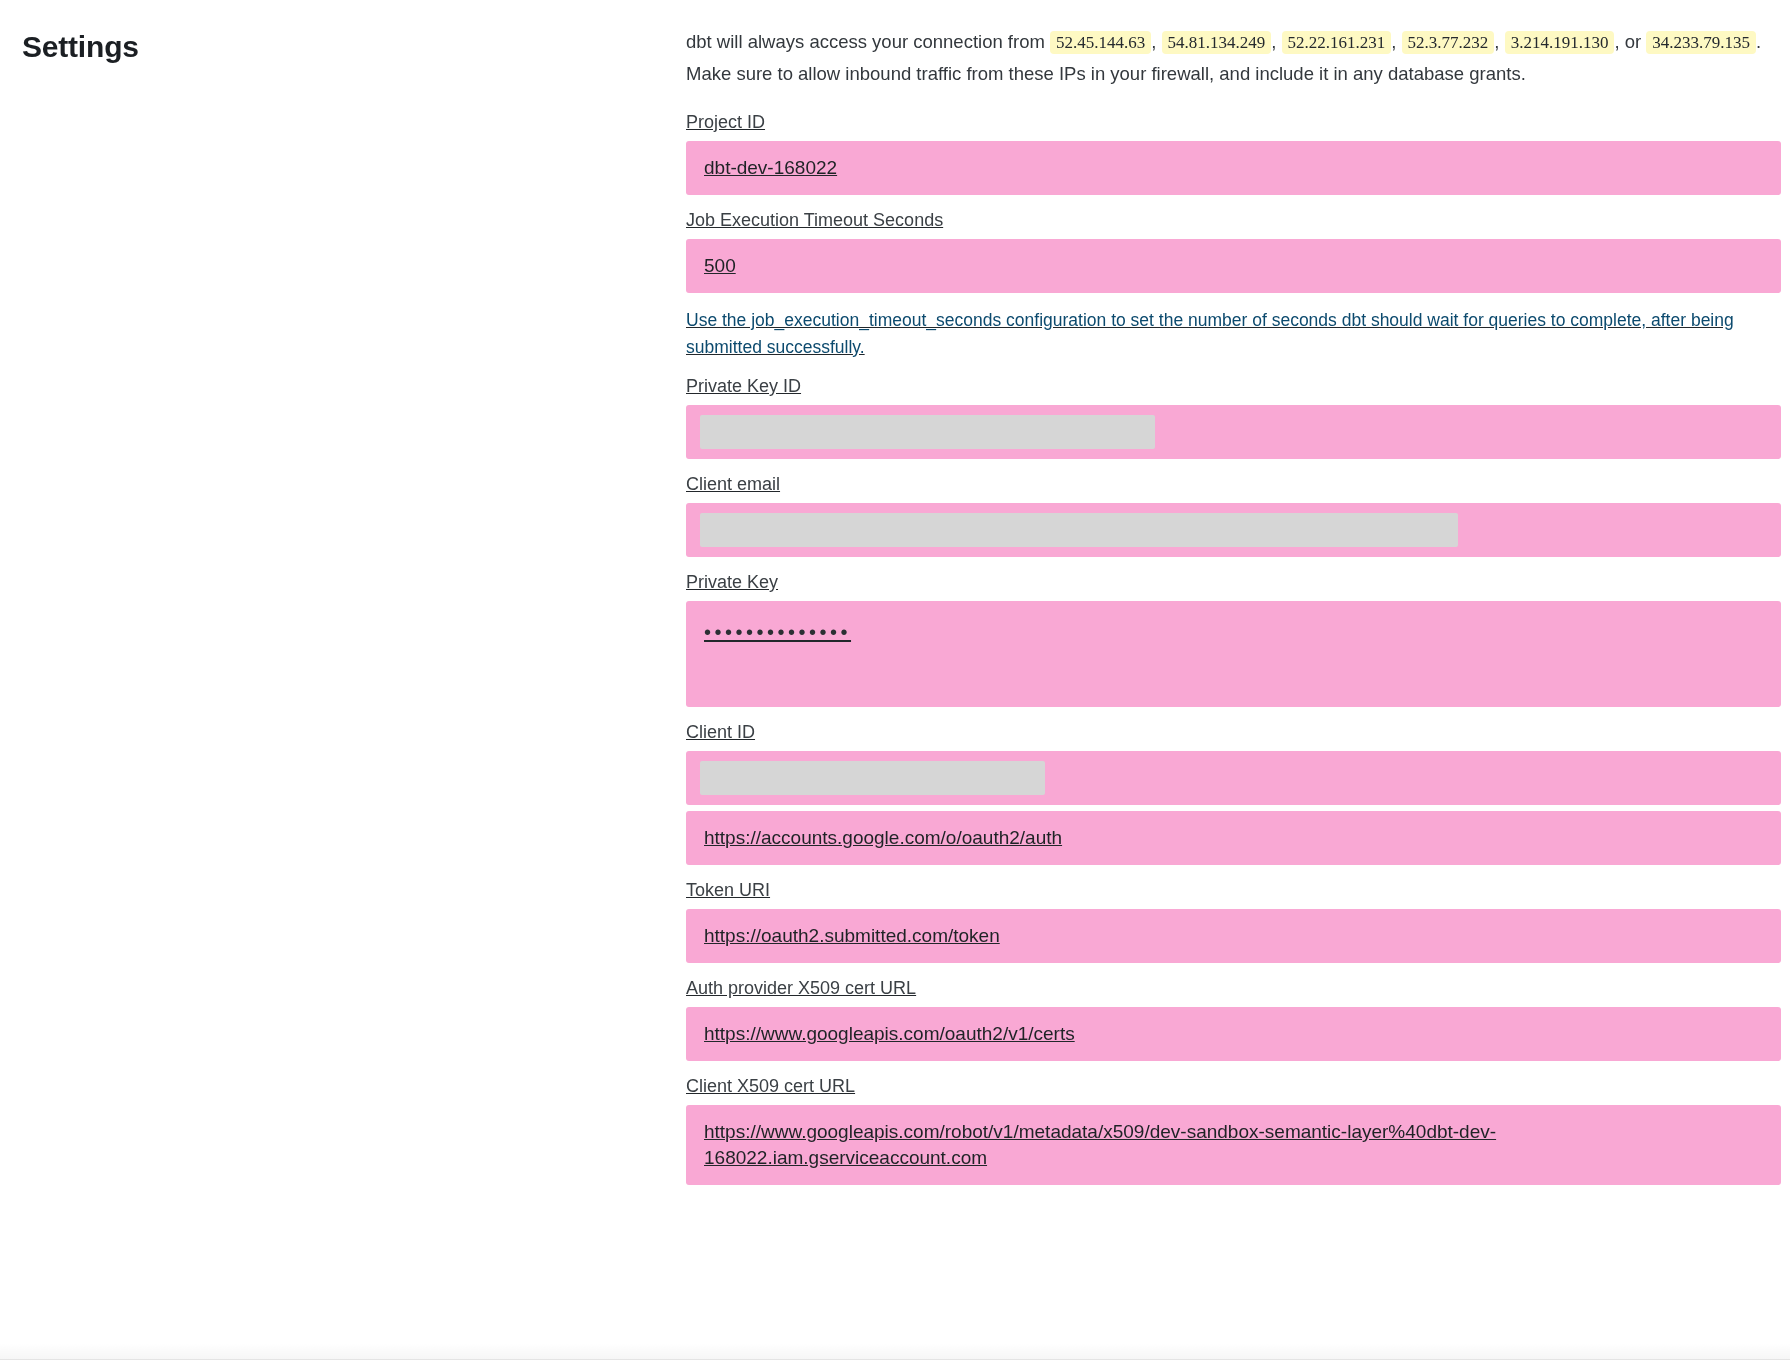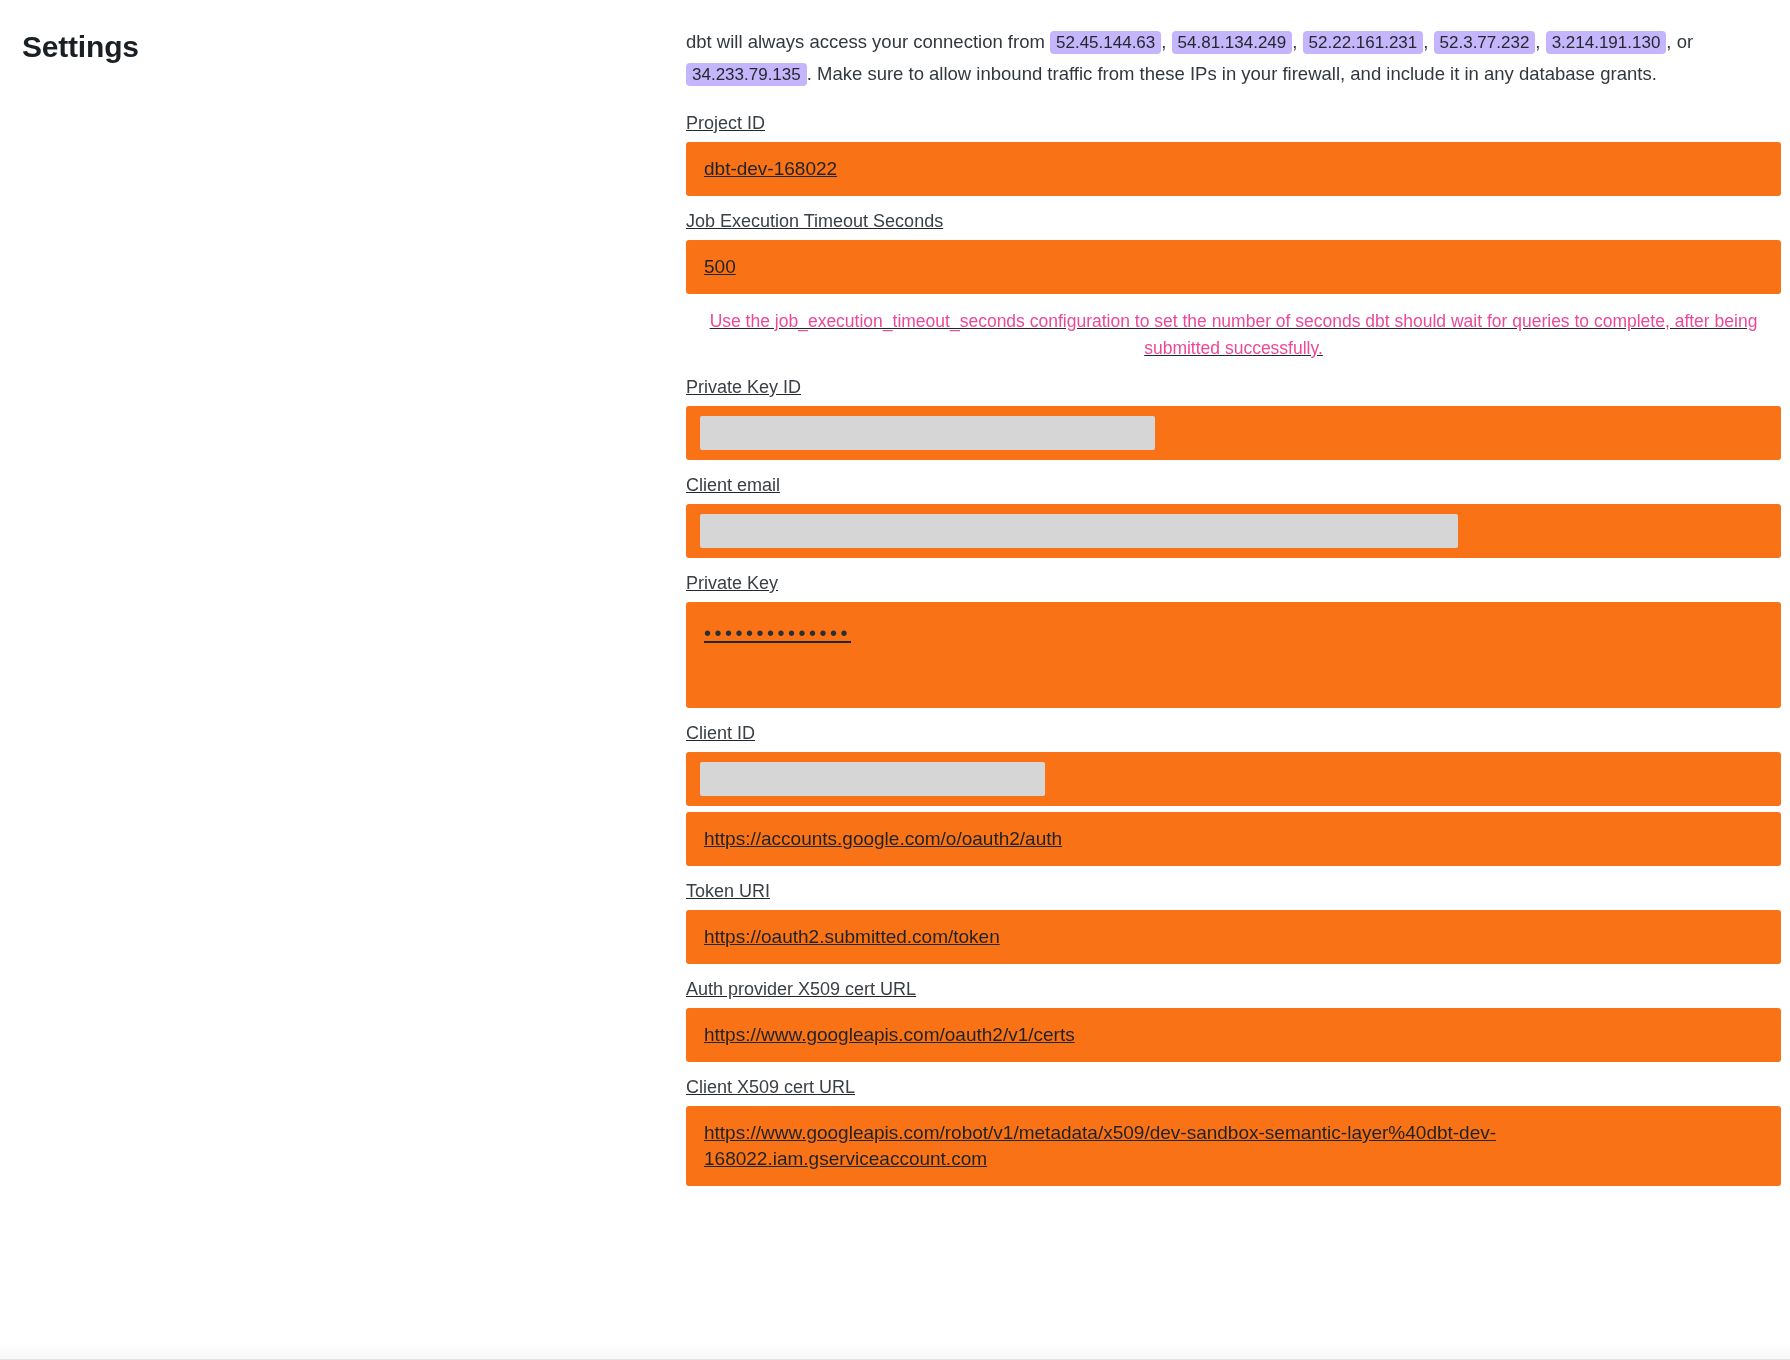--- a/index.html
+++ b/index.html
@@ -36,37 +36,37 @@
     top: 26px;
     width: 1095px;
   }
   .intro {
     font-size: 18.5px;
     line-height: 31px;
     color: #33383d;
     margin: 0 0 22px 0;
   }
   .ip {
-    font-family: Liberation Sans, sans-serif;
-    background: #c4b5fd;
+    font-family: Liberation Serif, serif;
+    background: #fef9c3;
     border-radius: 4px;
     padding: 2px 6px;
     font-size: 17px;
     color: #25292e;
     white-space: nowrap;
   }
   .field { margin-bottom: 6px; text-decoration: underline; }
   .label {
     font-size: 18px;
     color: #3b4045;
     margin: 14px 0 8px 0;
     line-height: 22px;
   }
   .input {
-    background: #f97316;
+    background: #f9a8d4;
     border: none;
     border-radius: 3px;
     width: 100%;
     min-height: 54px;
     display: flex;
     align-items: center;
     padding: 0 18px;
     font-size: 19px;
     color: #1f2326;
     line-height: 26px;
@@ -93,23 +93,22 @@
     height: 34px;
   }
   .dots {
     letter-spacing: 3.5px;
     font-size: 20px;
     color: #2b2f33;
   }
   .helper {
     font-size: 17.5px;
     line-height: 27px;
-    color: #ec4899;
+    color: #0c4a6e;
     margin: 14px 0 4px 0;
-    text-align: center;
   }
   .bottom-rule {
     position: absolute;
     left: 0;
     right: 0;
     bottom: 0;
     height: 1px;
     background: #e4e4e4;
   }
   .scroll-shadow {

